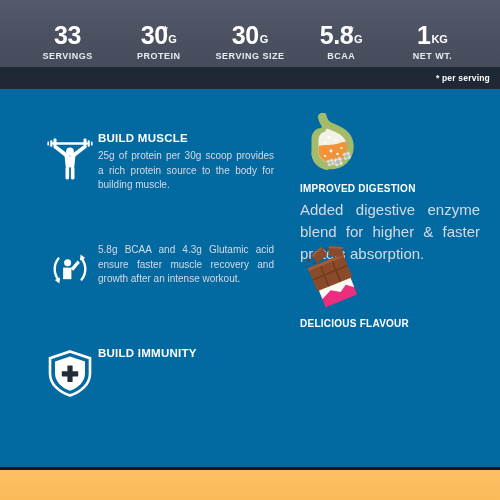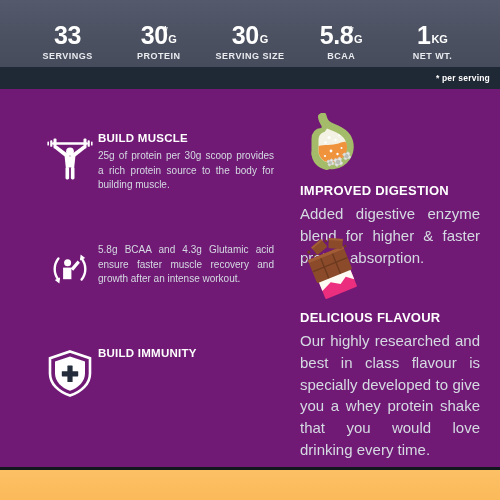--- a/index.html
+++ b/index.html
@@ -103,21 +103,21 @@
     font-weight: bold;
     letter-spacing: 0.2px;
   }
 
   
   .main {
     position: absolute;
     top: 89px; left: 0;
     width: 500px;
     height: 381px;
-    background: #701a75;
+    background: #0369a1;
   }
 
   
   .feat {
     position: absolute;
     display: flex;
     align-items: flex-start;
   }
   .feat .ficon {
     width: 56px;
@@ -154,34 +154,34 @@
     left: 300px;
   }
   .rfeat .ricon {
     height: 62px;
     display: flex;
     align-items: flex-end;
     margin-bottom: 10px;
   }
   .rtitle {
     color: #ffffff;
-    font-size: 13px;
+    font-size: 10px;
     font-weight: bold;
     letter-spacing: 0.25px;
     margin-bottom: 5px;
   }
   .rbody {
     color: #d5dae2;
     font-size: 15px;
     line-height: 1.45;
     text-align: justify;
   }
 
   #feat-digestion { top: 22px; }
-  #feat-flavour   { top: 149px; }
+  #feat-flavour   { top: 157px; }
 
   
   .bottom-bar {
     position: absolute;
     bottom: 0; left: 0;
     width: 500px;
     height: 30px;
     background: linear-gradient(180deg, #fcc065 0%, #fbba5a 100%);
   }
   .bottom-shadow {
@@ -399,21 +399,20 @@
               <circle cx="17" cy="6" r="1.6"></circle>
               <circle cx="21" cy="11" r="1.1"></circle>
               <circle cx="37" cy="2" r="1.2"></circle>
               <circle cx="53" cy="14" r="1.3"></circle>
               <circle cx="12" cy="11" r="0.9"></circle>
             </g>
           </g>
         </svg>
       </div>
       <div class="rtitle">DELICIOUS FLAVOUR</div>
-      <div class="rbody">Our highly researched and best in class flavour is specially developed to give you a whey protein shake that you would love drinking every time.</div>
     </div>
 
   </div>
 
   <div class="bottom-shadow"></div>
   <div class="bottom-bar"></div>
 
 </div>
 
 </body></html>

